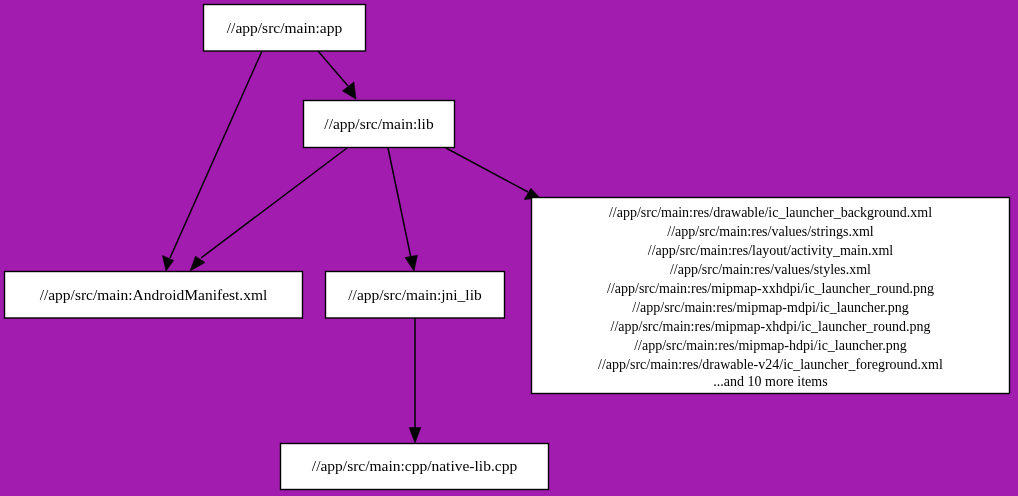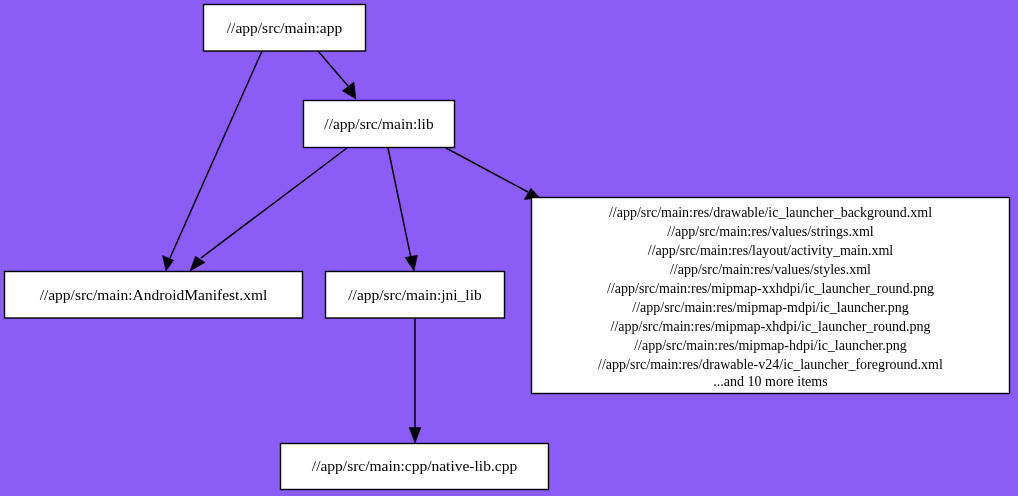--- a/index.html
+++ b/index.html
@@ -10,21 +10,21 @@
   body {
     width: 1018px;
     height: 496px;
     font-family: "Liberation Serif", "DejaVu Serif", serif;
     overflow: hidden;
   }
   #graph-root {
     position: relative;
     width: 1018px;
     height: 496px;
-    background: #8b5cf6;
+    background: #a21caf;
   }
   svg#graph-canvas {
     display: block;
     width: 1018px;
     height: 496px;
   }
   .node-box {
     fill: #ffffff;
     stroke: #000000;
     stroke-width: 1.4;

